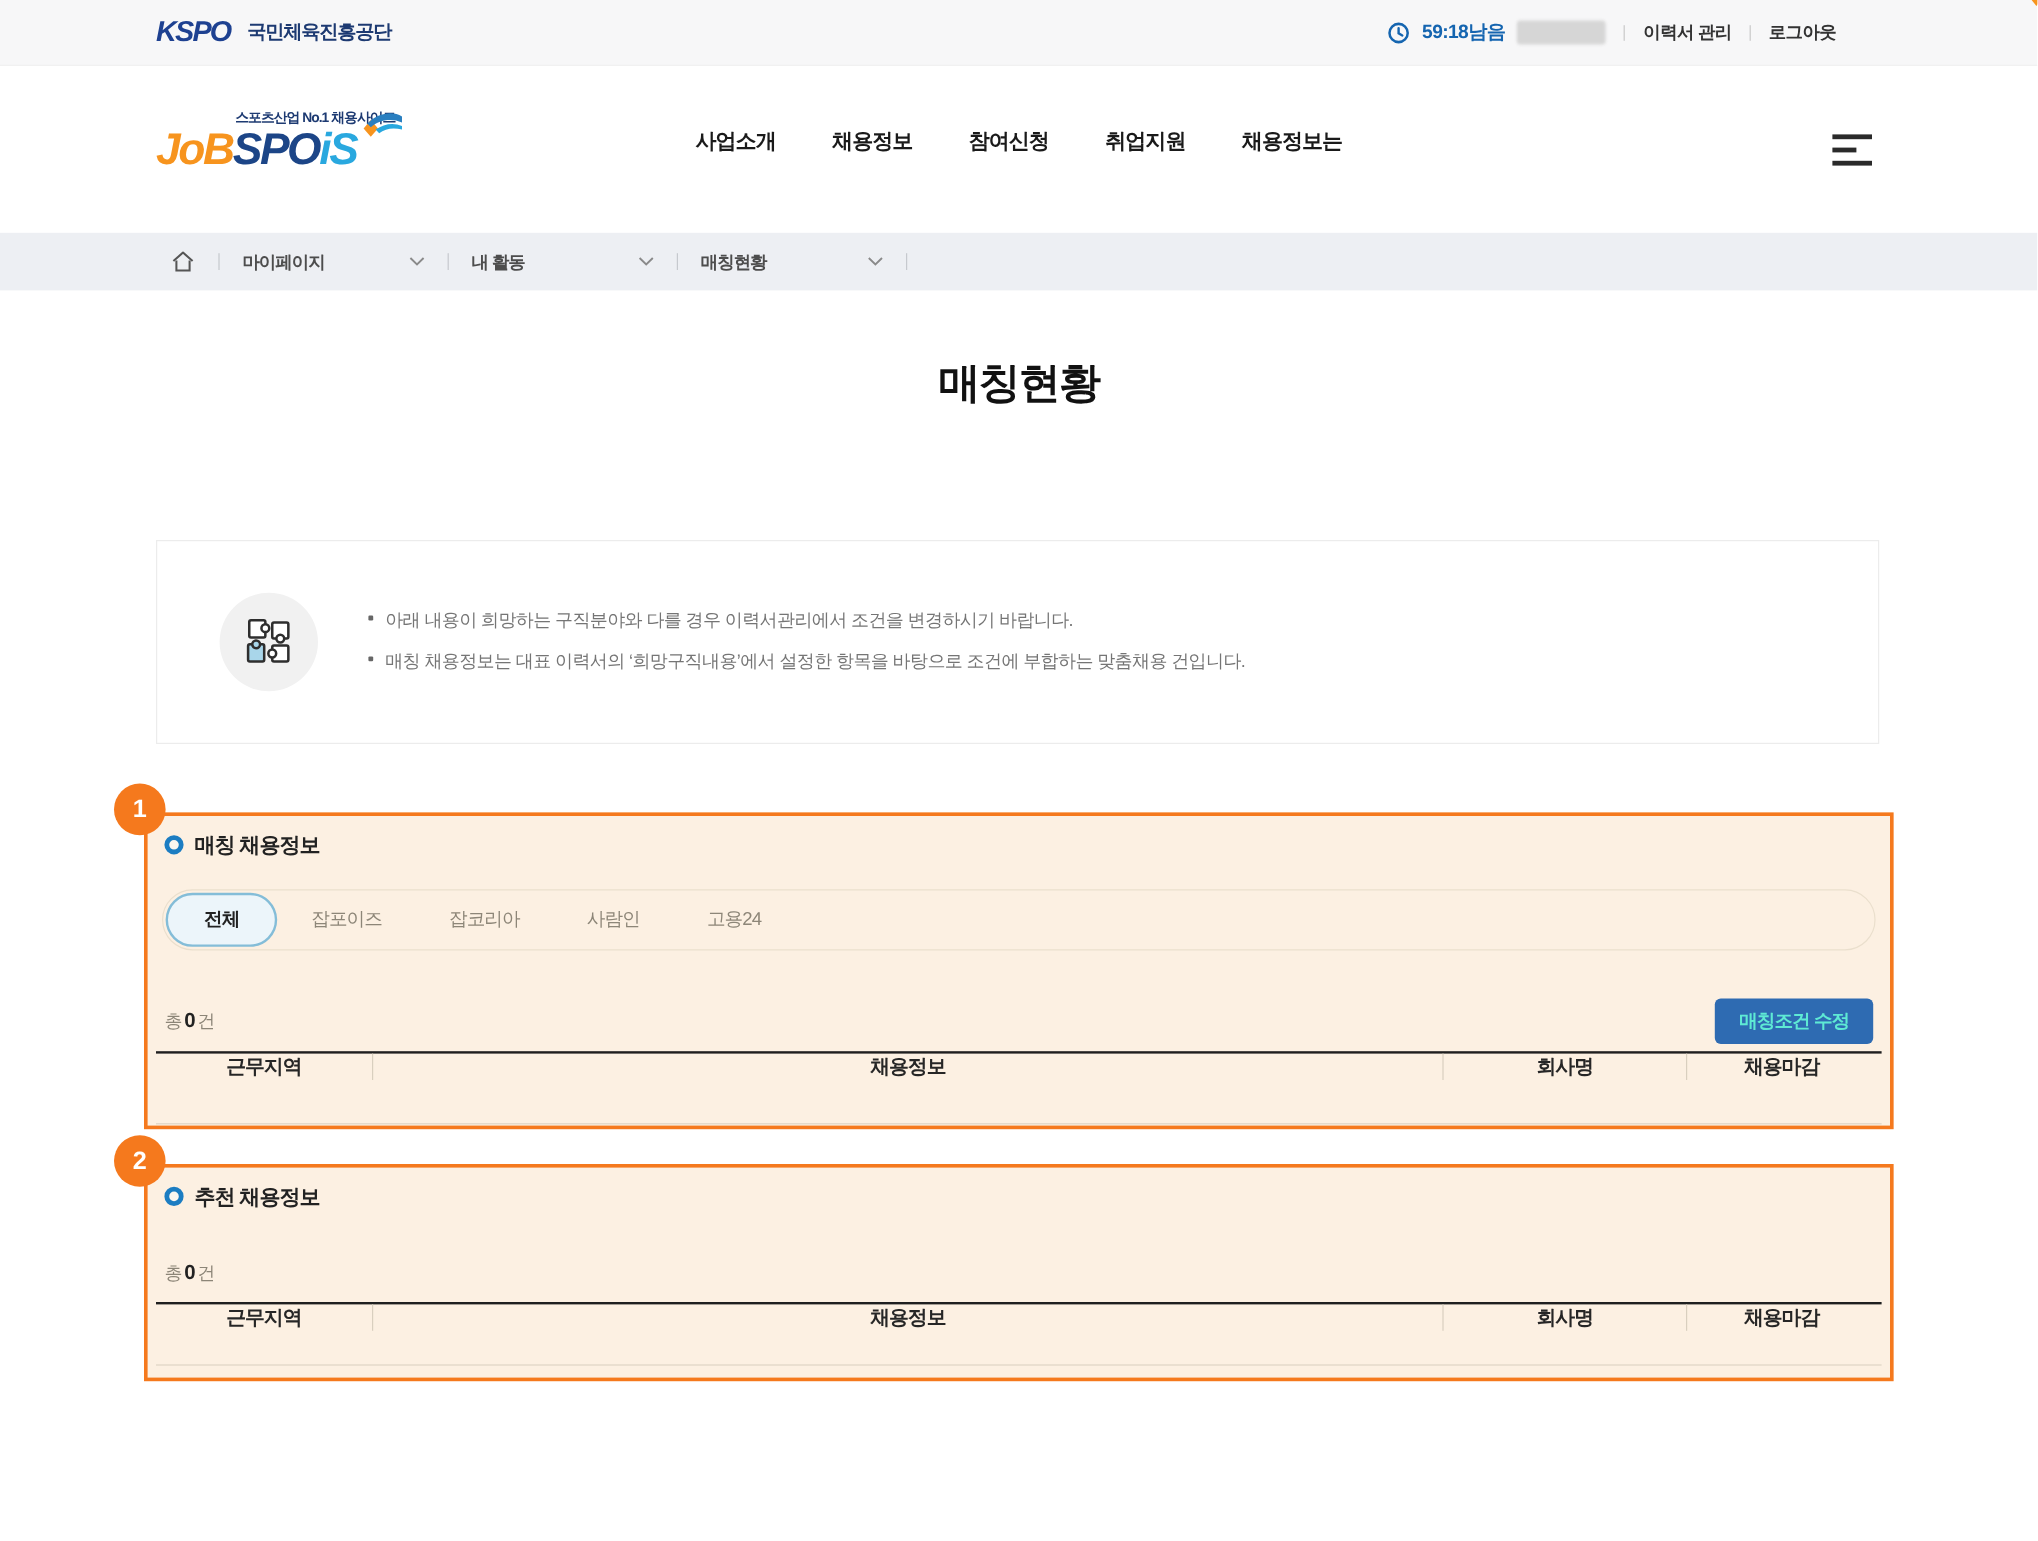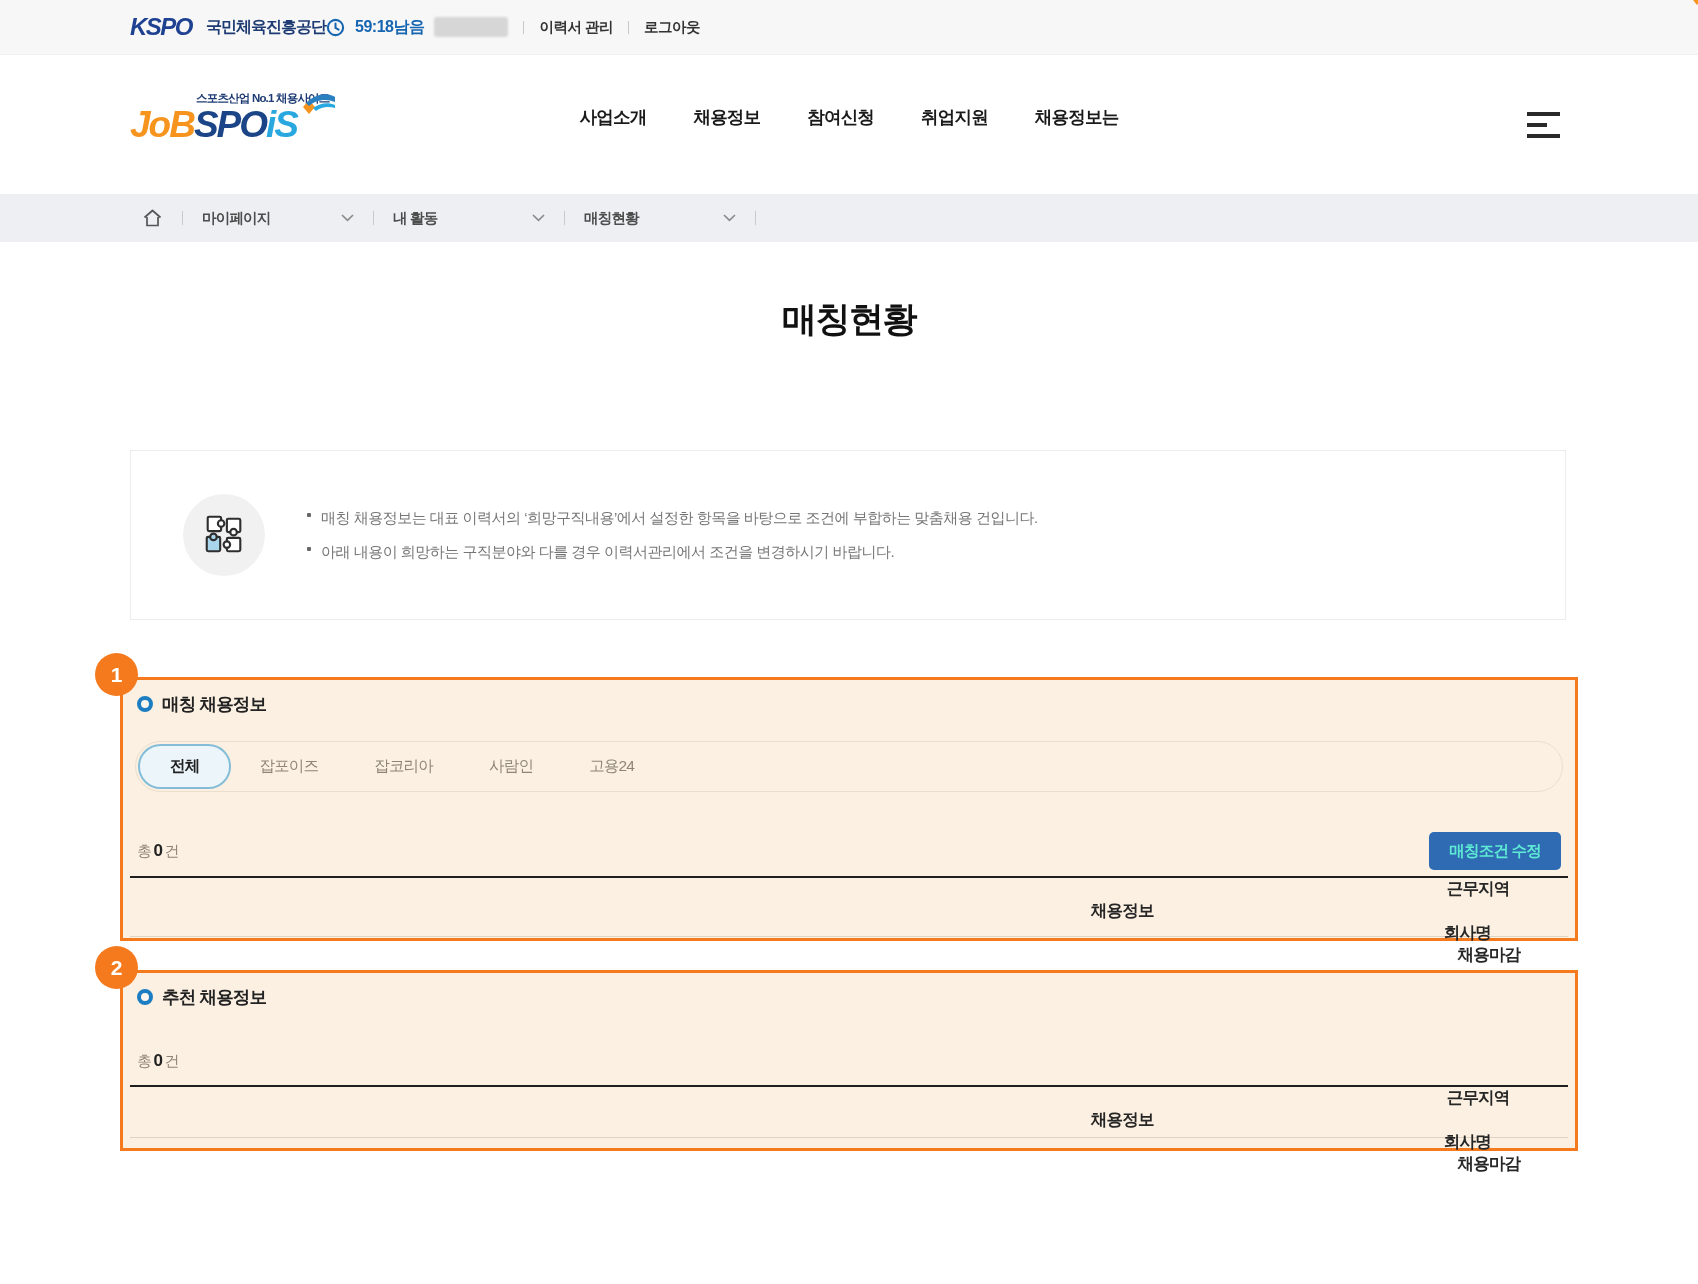--- a/index.html
+++ b/index.html
@@ -2,21 +2,21 @@
 <html><head>
 <meta charset="utf-8">
 <style>
   * { margin:0; padding:0; box-sizing:border-box; }
   html,body { width:1698px; }
   body { font-family:"Liberation Sans", sans-serif; background:#fff; }
   .page { position:relative; width:1698px; height:1284px; background:#fff; overflow:hidden; }
 
   
   .topbar { position:absolute; top:0; left:0; width:100%; height:55px; background:#f7f7f8; border-bottom:1px solid #f1f1f1; }
-  .topbar-inner { height:100%; display:flex; align-items:center; padding:0 168px 0 130px; }
+  .topbar-inner { height:100%; display:flex; align-items:center; justify-content:space-between; padding:0 168px 0 130px; }
   .kspo { display:flex; align-items:center; gap:10px; cursor:pointer; }
   .kspo-word { position:relative; font-style:italic; font-weight:bold; font-size:24px; color:#1e4191; letter-spacing:-1.5px; }
   .kspo-swoosh { position:absolute; top:-9px; right:-16px; }
   .kspo-name { font-weight:bold; font-size:16px; color:#1d3a72; letter-spacing:-1px; margin-left:4px; }
   .topbar-right { display:flex; align-items:center; gap:10px; }
   .timer { color:#1565b0; font-weight:bold; font-size:16px; letter-spacing:-0.5px; }
   .masked { width:74px; height:20px; background:#d6d6d6; border-radius:3px; filter:blur(1.3px); }
   .tb-link { font-size:14.5px; font-weight:bold; color:#333; text-decoration:none; cursor:pointer; letter-spacing:-0.5px; }
   .tb-div { width:1px; height:13px; background:#c9c9c9; margin:0 5px; }
 
@@ -64,21 +64,21 @@
   .tab.active { border-radius:23px; border:2px solid #84bdd8; background:#ecf5fa; color:#222; font-weight:bold; padding:0 30px; }
 
   .total-row { display:flex; align-items:center; justify-content:space-between; margin:40px 14px 0 14px; min-height:38px; }
   .s2 .total-row { margin-top:42px; min-height:20px; }
   .total { font-size:15px; color:#8c8577; letter-spacing:-0.5px; }
   .total b { font-size:17px; color:#222; margin:0 2px; }
   .btn-blue { background:#2e6bb2; color:#5eead4; border:none; border-radius:5px; height:38px; padding:0 20px; font-family:inherit; font-size:15.5px; font-weight:bold; letter-spacing:-0.8px; cursor:pointer; }
 
   .dark-rule { margin:6px 7px 0 7px; border-top:2px solid #1f1f1f; }
   .s2 .dark-rule { margin-top:14px; }
-  .thead { display:flex; align-items:flex-end; height:58px; margin:0 7px;flex-direction:column; }
+  .thead { display:flex; align-items:flex-start; height:58px; margin:0 7px; }
   .s2 .thead { height:50px; }
   .th { text-align:center; font-size:16.5px; font-weight:bold; color:#262626; letter-spacing:-0.8px; }
   .th.c1 { width:12.5%; } .th.c2 { width:62%; } .th.c3 { width:14%; } .th.c4 { width:11%; }
   .th-div { width:1px; height:22px; background:#d9cfbf; }
   .thin-rule { margin:0 7px; border-top:1px solid #ded4c4; }
 
   svg { display:block; }
 </style>
 </head>
 <body>
@@ -180,22 +180,22 @@
           <rect x="27" y="7" width="14" height="14" rx="1.5" fill="#fff"></rect>
           <circle cx="34" cy="21" r="3.4" fill="#fff"></circle>
           <rect x="6" y="26" width="14" height="15" rx="1.5" fill="#a9d6ea"></rect>
           <circle cx="13" cy="26" r="3.4" fill="#a9d6ea"></circle>
           <rect x="27" y="27" width="14" height="14" rx="1.5" fill="#fff"></rect>
           <circle cx="27" cy="34" r="3.4" fill="#fff"></circle>
         </g>
       </svg>
     </div>
     <ul class="notice-list">
+      <li>아래 내용이 희망하는 구직분야와 다를 경우 이력서관리에서 조건을 변경하시기 바랍니다.</li>
       <li>매칭 채용정보는 대표 이력서의 ‘희망구직내용’에서 설정한 항목을 바탕으로 조건에 부합하는 맞춤채용 건입니다.</li>
-      <li>아래 내용이 희망하는 구직분야와 다를 경우 이력서관리에서 조건을 변경하시기 바랍니다.</li>
     </ul>
   </section>
 
   <section class="match-section s1">
     <div class="num-badge">1</div>
     <div class="sec-head">
       <span class="ring"></span>
       <span class="sec-title">매칭 채용정보</span>
     </div>
     <div class="tabbar">

